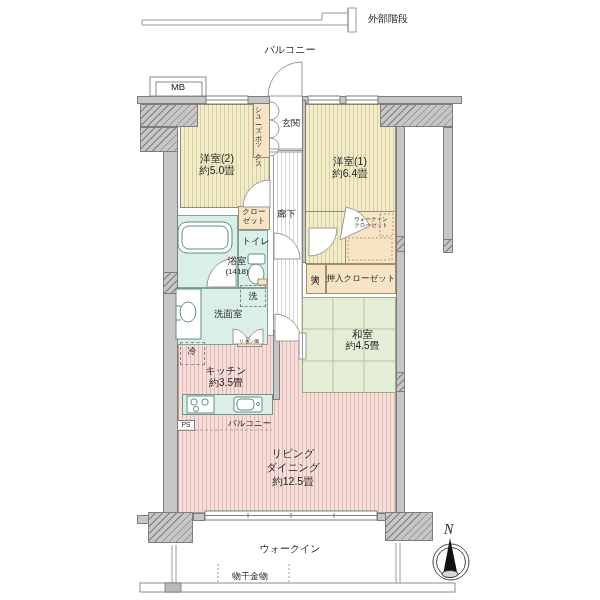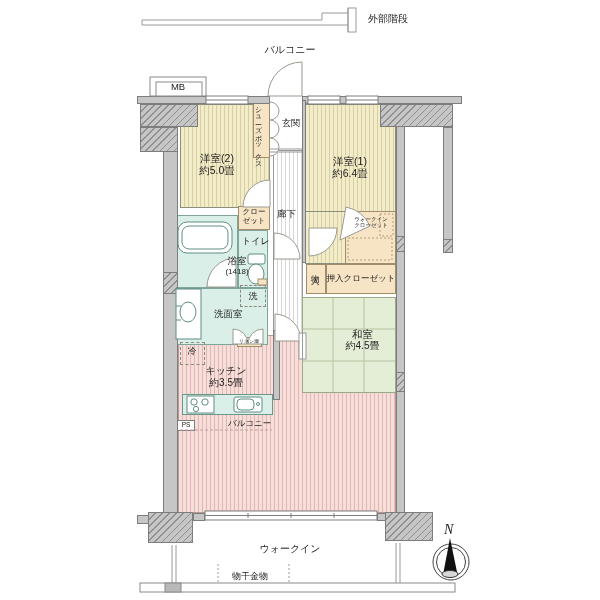--- a/index.html
+++ b/index.html
@@ -225,18 +225,23 @@
   <div class="lbl c" style="left:192px;top:346px;font-size:9px;">冷</div>
 
   <div class="lbl c" style="left:226px;top:365px;font-size:10px;">
     <span style="display:block">キッチン</span>
     <span style="display:block">約3.5畳</span>
   </div>
 
   <div class="lbl" style="left:228px;top:419px;font-size:8.5px;">バルコニー</div>
   <div class="lbl c" style="left:186px;top:421px;font-size:6.5px;z-index:55;">PS</div>
 
+  <div class="lbl c" style="left:293px;top:447px;font-size:10.5px;line-height:1.32;">
+    <span style="display:block">リビング</span>
+    <span style="display:block">ダイニング</span>
+    <span style="display:block">約12.5畳</span>
+  </div>
 
   <div class="lbl c" style="left:290px;top:543px;font-size:10px;">ウォークイン</div>
   <div class="lbl c" style="left:250px;top:571px;font-size:9px;">物干金物</div>
   <div class="lbl" style="left:444px;top:522px;font-size:14px;font-style:italic;font-family:'Liberation Serif',serif;">N</div>
 
 </div>
 
 </body></html>

